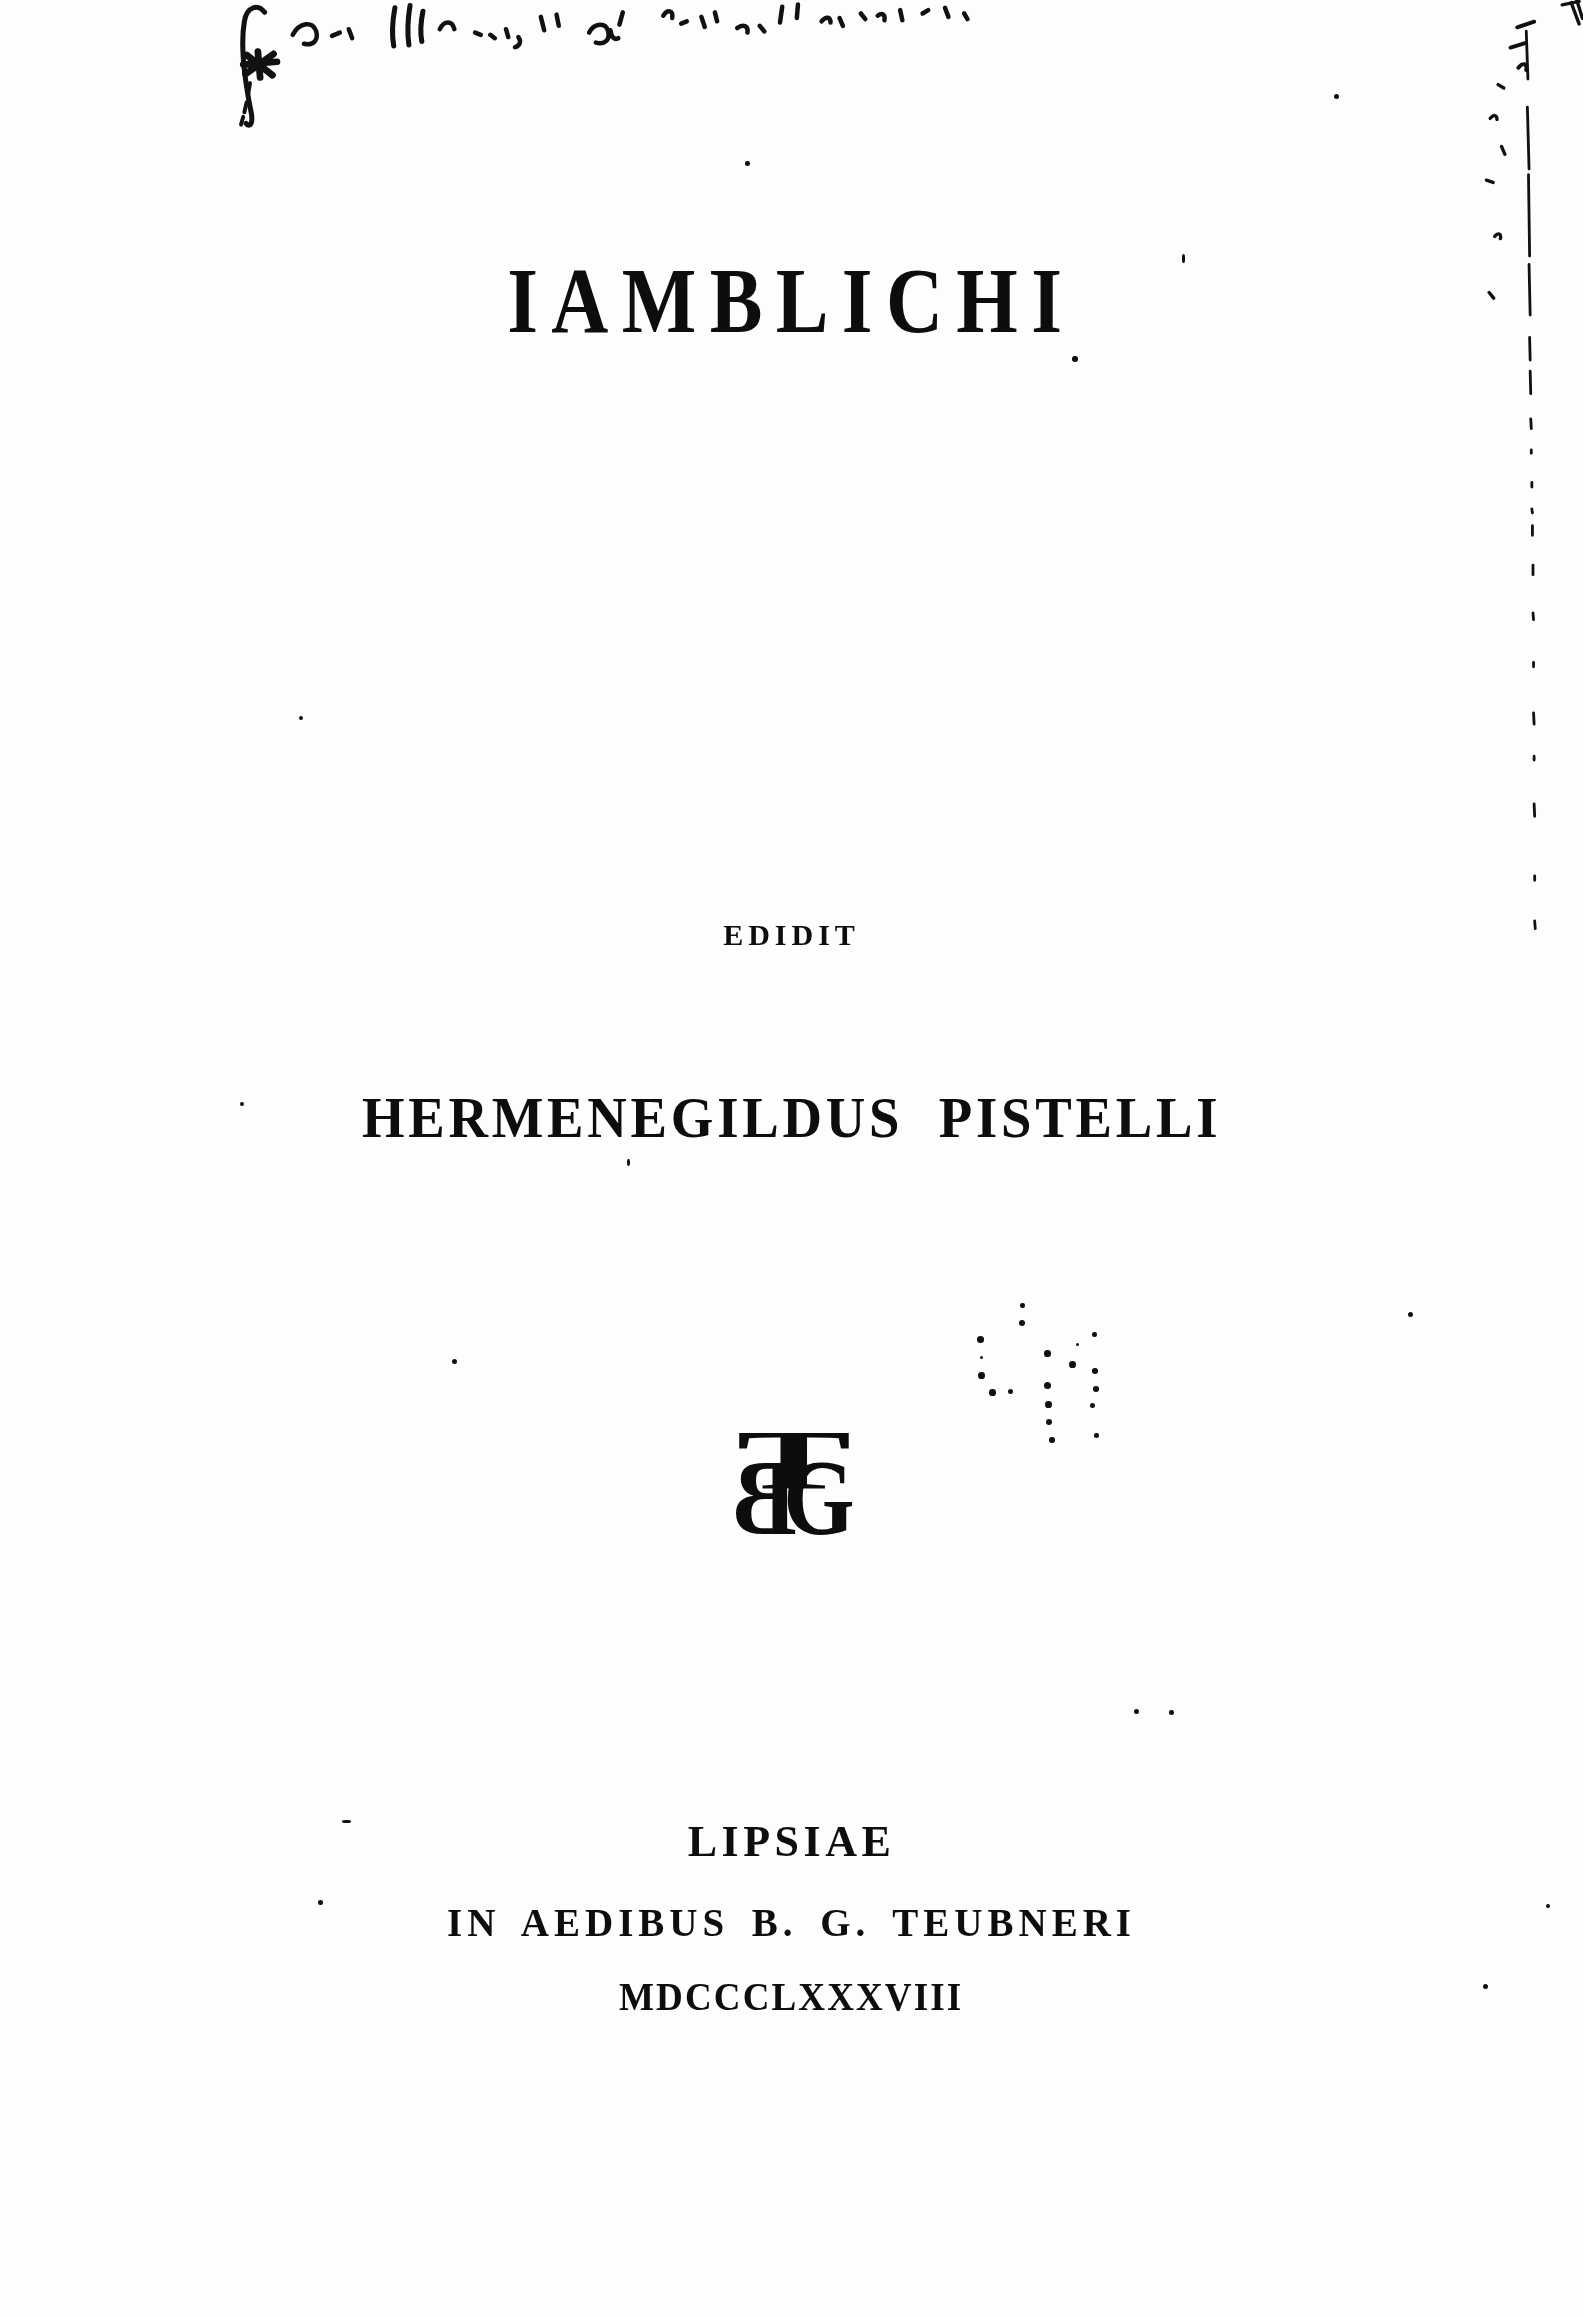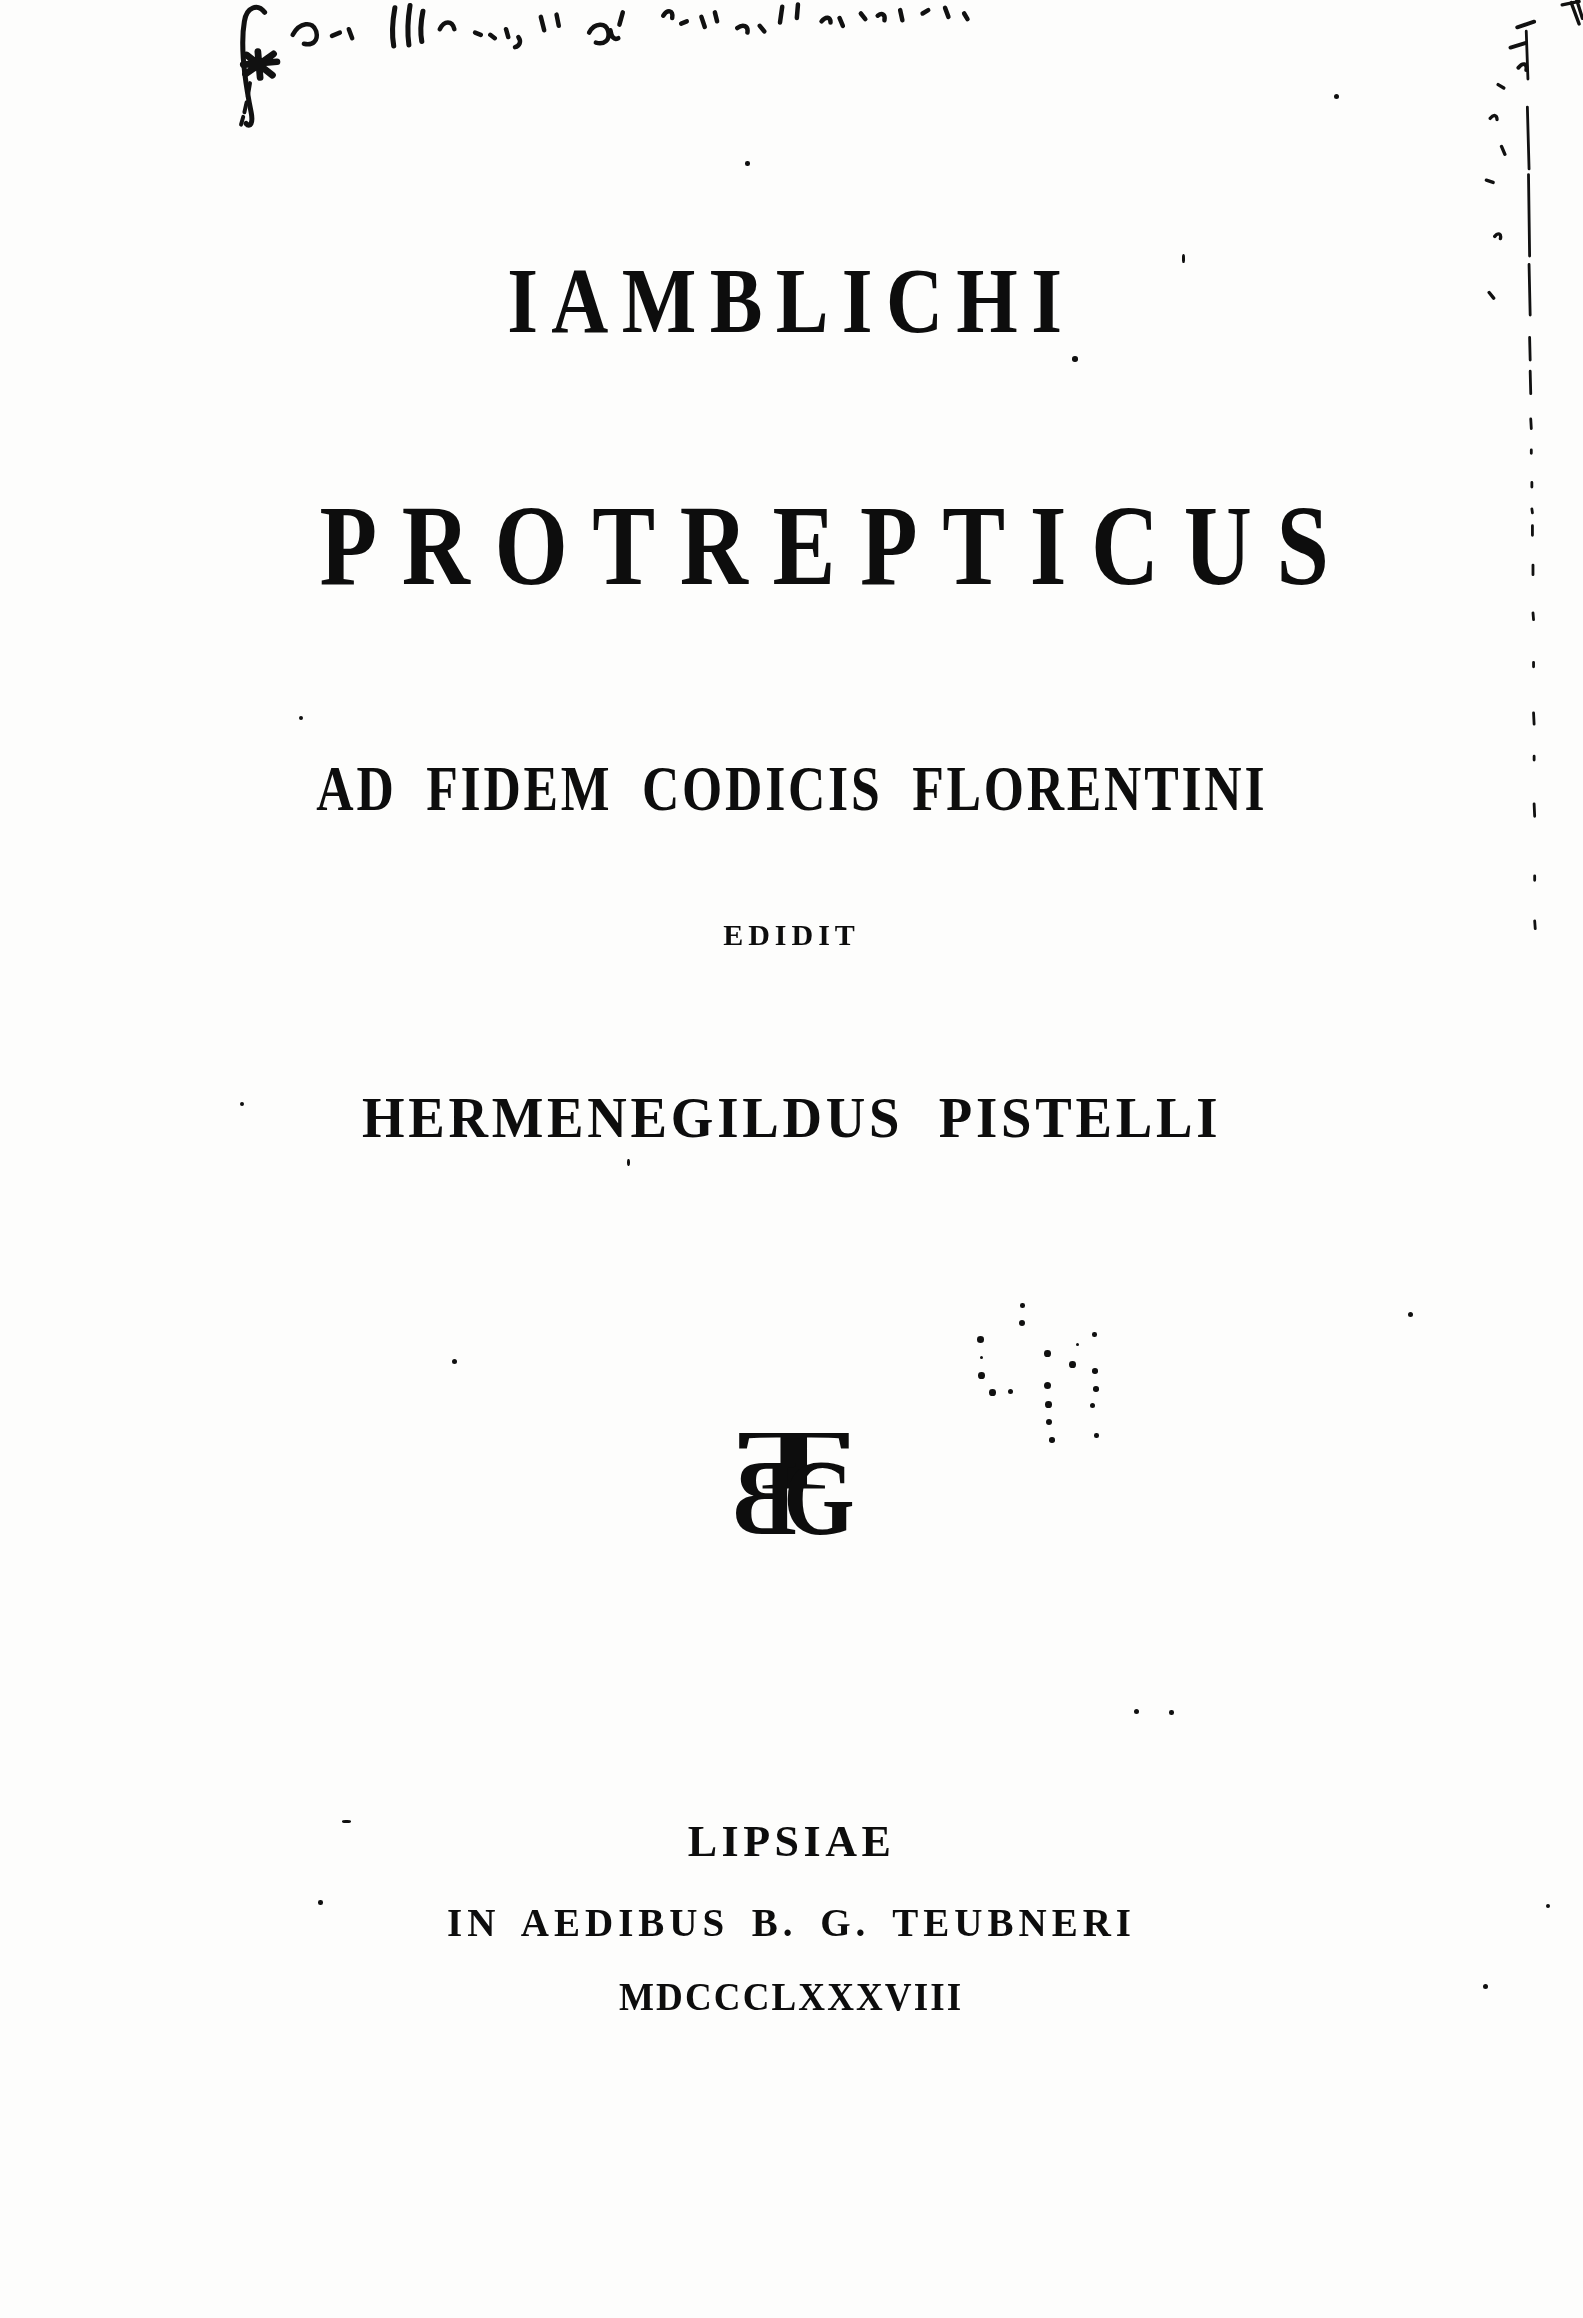--- a/index.html
+++ b/index.html
@@ -113,27 +113,21 @@
              M2725,800 L2725,806 M2726,858 L2726,866 M2726,905 L2727,912
              M2727,935 L2727,952 M2728,1005 L2728,1022 M2728,1090 L2729,1102
              M2729,1178 L2729,1186 M2729,1268 L2730,1288 M2730,1345 L2730,1352
              M2730,1430 L2731,1452 M2731,1558 L2731,1566 M2731,1638 L2732,1652"></path>
   </svg>
 
   <div class="tblock author-title">
     <span class="cond">IAMBLICHI</span>
   </div>
 
-  <div class="tblock work-title">
-    <span class="cond">PROTREPTICUS</span>
-  </div>
 
-  <div class="tblock edition-note">
-    <span class="cond">AD FIDEM CODICIS FLORENTINI</span>
-  </div>
 
   <div class="tblock edidit">
     <span class="cond">EDIDIT</span>
   </div>
 
   <div class="tblock editor-name">
     <span class="cond">HERMENEGILDUS PISTELLI</span>
   </div>
 
   <div class="monogram">

